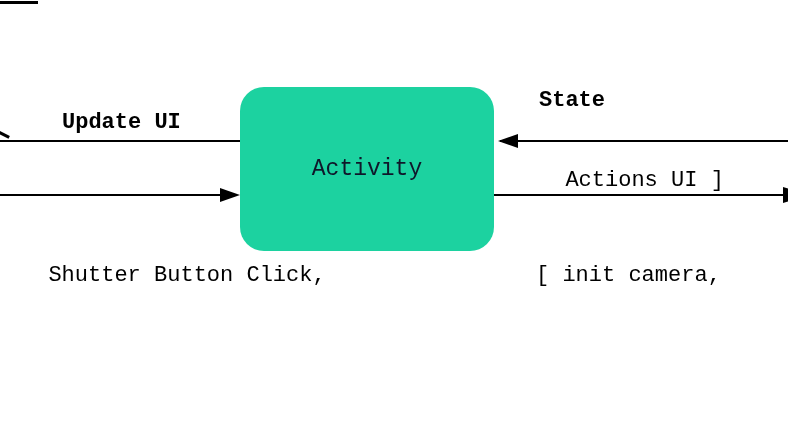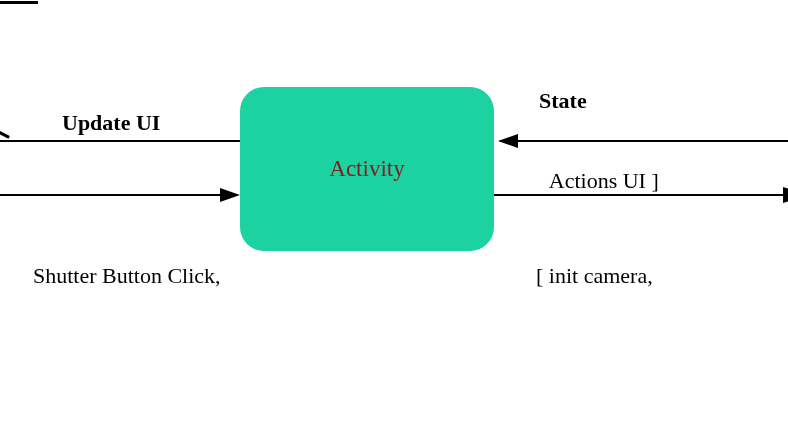--- a/index.html
+++ b/index.html
@@ -2,21 +2,21 @@
 <html><head>
 <meta charset="utf-8">
 <style>
   html, body { margin: 0; padding: 0; background: #ffffff; }
   .canvas {
     position: relative;
     width: 788px;
     height: 344px;
     background: #ffffff;
     overflow: hidden;
-    font-family: Liberation Serif, serif;
+    font-family: Liberation Mono, monospace;
     color: #000000;
   }
   .hline {
     position: absolute;
     height: 2px;
     background: #000000;
   }
   .arrow-right {
     position: absolute;
     width: 0; height: 0;
@@ -54,21 +54,21 @@
     position: absolute;
     left: 240px; top: 87px;
     width: 254px; height: 164px;
     background: #1cd2a0;
     border-radius: 24px;
     display: flex;
     align-items: center;
     justify-content: center;
   }
   .activity-label {
-    color: #7f1d1d;
+    color: #0f172a;
     font-size: 23px;
     font-weight: 400;
   }
   .block {
     position: absolute;
     font-size: 22px;
     line-height: 26.5px;
     white-space: pre;
   }
   .bold { font-weight: bold; }

